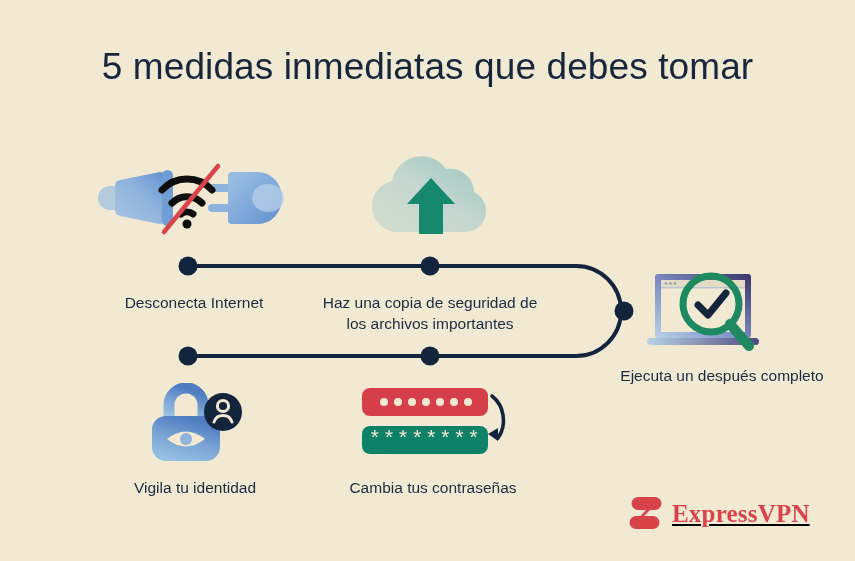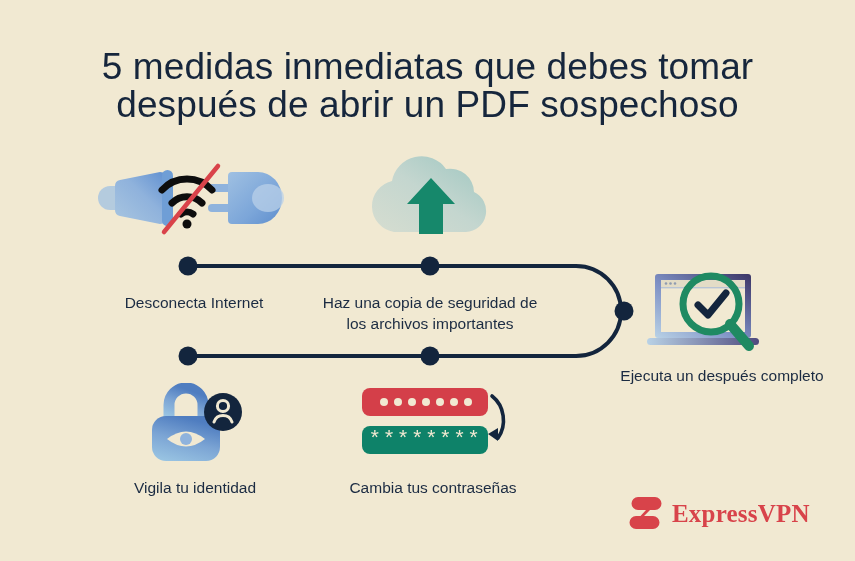--- a/index.html
+++ b/index.html
@@ -71,38 +71,38 @@
   
   #logo {
     position: absolute;
     left: 625px;
     top: 494px;
     width: 160px;
     height: 40px;
     display: flex;
     align-items: center;
     gap: 9px;
+    text-decoration: underline;
   }
   #logo-text {
     color: #d8434a;
     font-family: "Liberation Serif", serif;
     font-size: 25px;
     font-weight: 700;
     letter-spacing: 0.2px;
     white-space: nowrap;
   }
 </style>
 </head>
 <body>
 
 <div id="infographic">
 
   <div class="title-block">
     <span class="title-line">5 medidas inmediatas que debes tomar</span>
-    <span class="title-line">después de abrir un PDF sospechoso</span>
   </div>
 
   <svg id="timeline" viewBox="0 0 855 561">
 
     <path d="M 188 266 L 576 266 A 44 44 0 0 1 576 356 L 188 356" fill="none" stroke="#13253d" stroke-width="4" stroke-linecap="round"></path>
 
     <circle cx="188" cy="266" r="9.5" fill="#13253d"></circle>
     <circle cx="430" cy="266" r="9.5" fill="#13253d"></circle>
     <circle cx="624" cy="311" r="9.5" fill="#13253d"></circle>
     <circle cx="430" cy="356" r="9.5" fill="#13253d"></circle>

